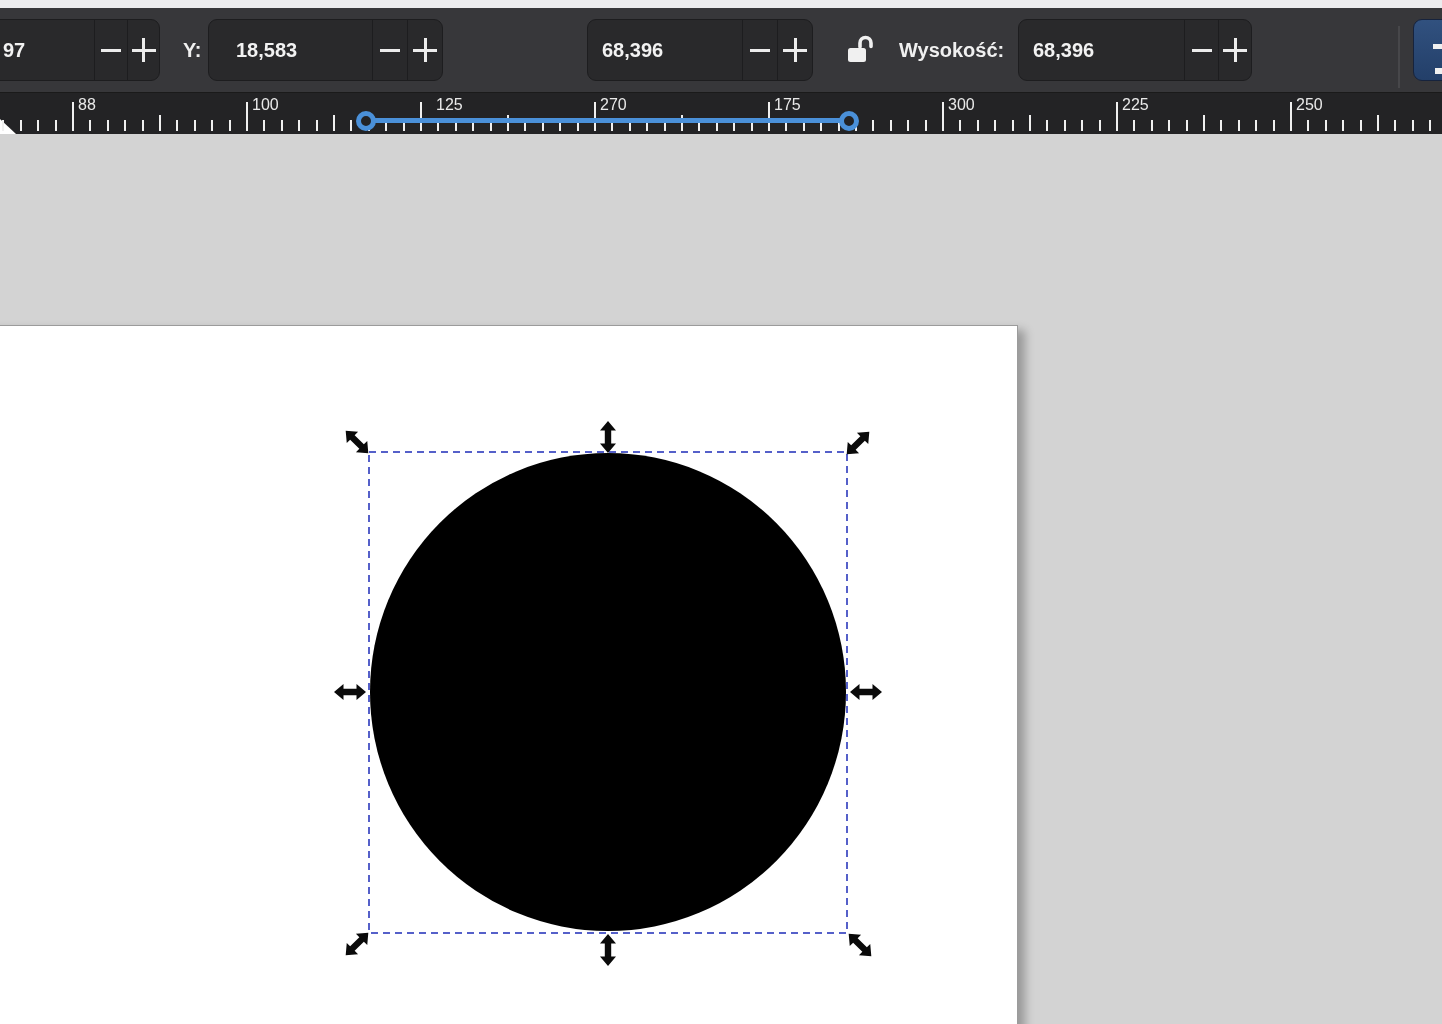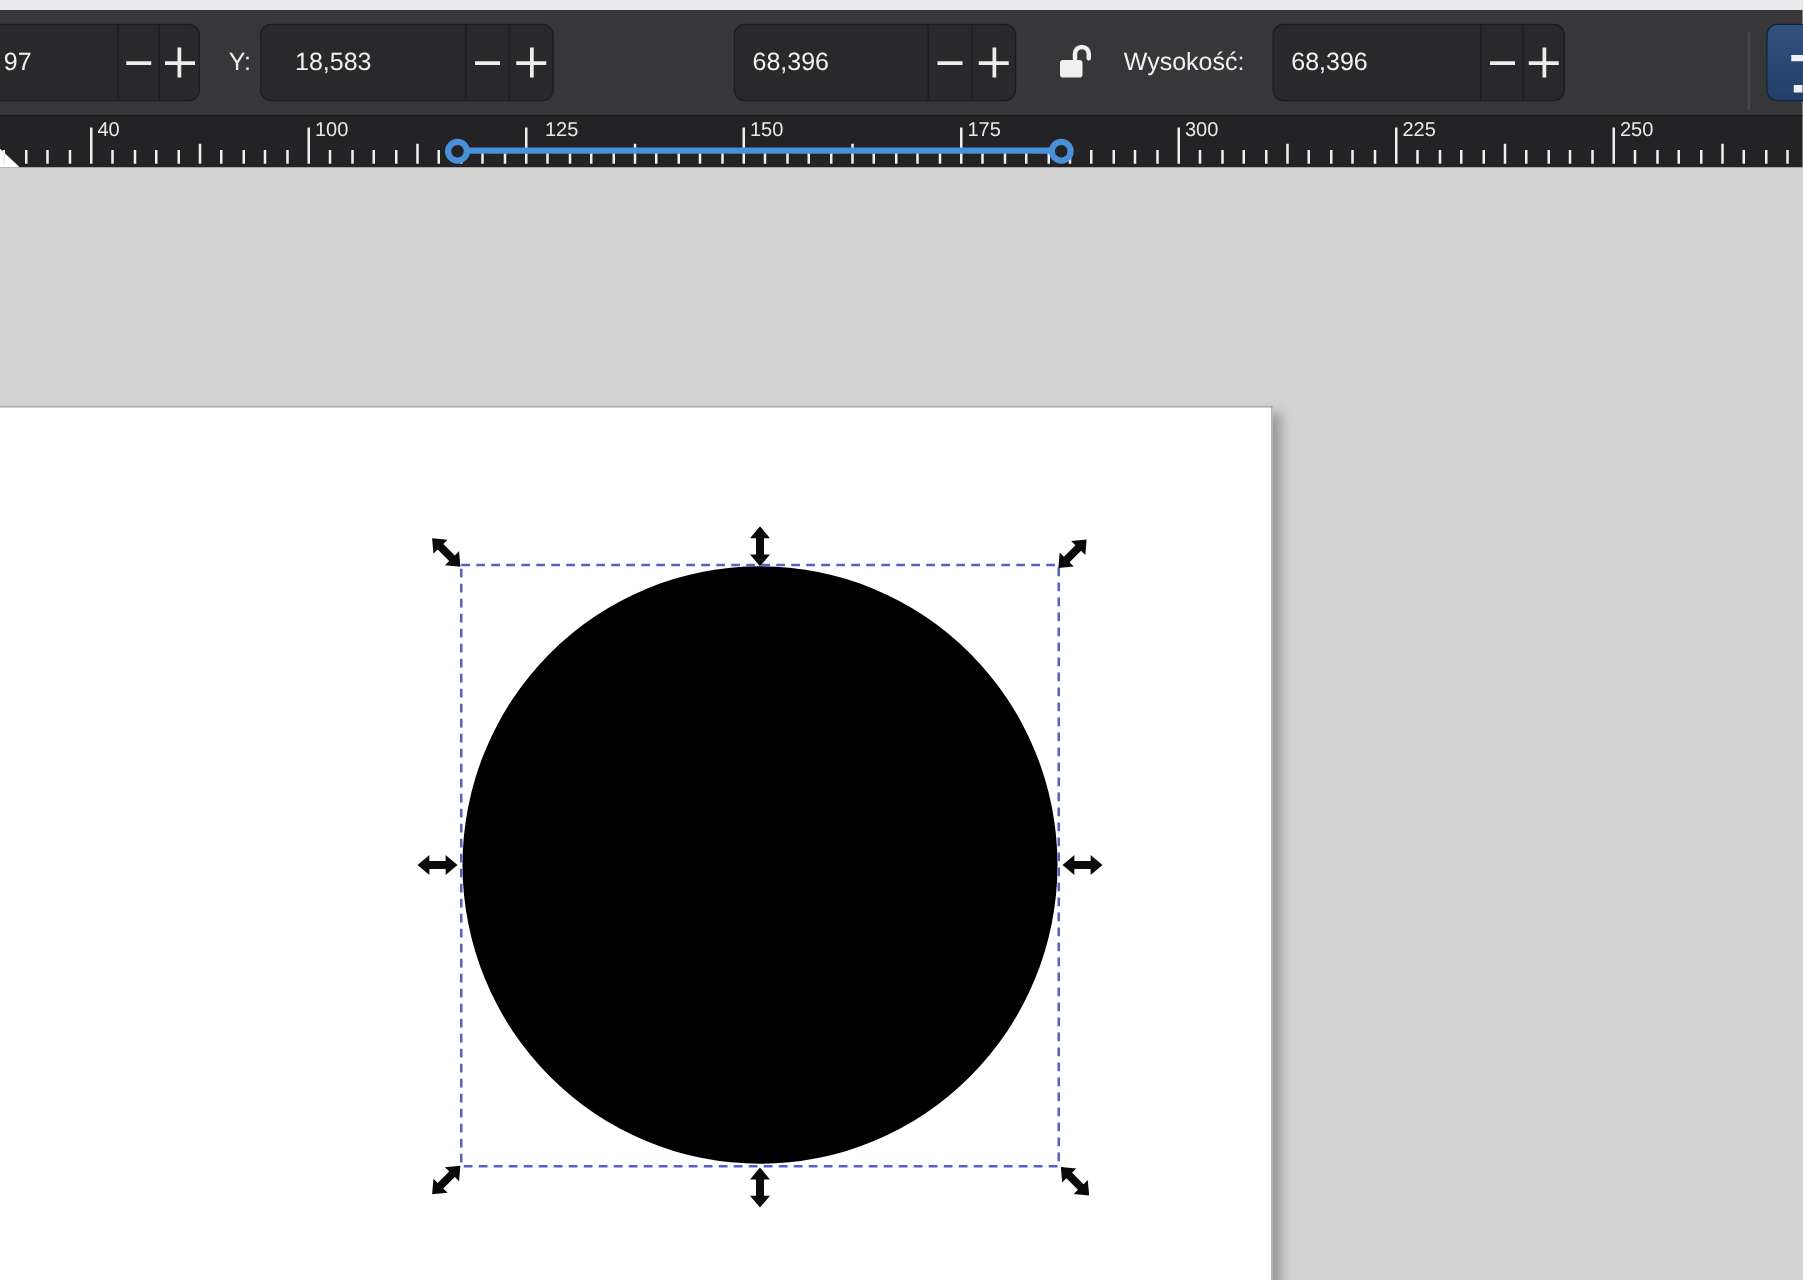--- a/index.html
+++ b/index.html
@@ -4,21 +4,21 @@
 <style>
   * { margin:0; padding:0; box-sizing:border-box; }
   html,body { width:1442px; height:1024px; overflow:hidden;
     font-family:"Liberation Sans", sans-serif; background:#d3d3d3; }
 
   
   .top-strip { position:absolute; left:0; top:0; width:1442px; height:8px; background:#ececee; }
 
   
   .toolbar { position:absolute; left:0; top:8px; width:1442px; height:84px;
-    background:#37373a; }
+    background:#37373a;font-weight:bold; }
   .tb-label { position:absolute; top:0; height:84px; display:flex; align-items:center;
     color:#f0f0f0; font-size:20px; white-space:nowrap; }
   .spinbox { position:absolute; top:11px; height:62px; background:#29292b;
     border:1px solid #1d1d1f; border-radius:9px; display:flex; overflow:hidden; }
   .spin-value { display:flex; align-items:center; padding-left:14px;
     color:#f2f2f2; font-size:20px; flex:1 1 auto; white-space:nowrap; }
   .spin-btn { width:35px; flex:0 0 auto; border-left:1px solid #1d1d1f;
     display:flex; align-items:center; justify-content:center; cursor:pointer; background:transparent; }
   .glyph-minus { width:20px; height:3px; background:#ececec; }
   .glyph-plus { position:relative; width:24px; height:24px; }
@@ -133,21 +133,21 @@
 <div class="ruler">
   <svg width="18" height="42" class="overlay-svg">
     <polygon points="0,26 0,41 16,41" fill="#ffffff"></polygon>
   </svg>
   <div id="ruler-ticks">
       <div class="tick minor" style="left:2.4px"></div>
       <div class="tick minor" style="left:19.8px"></div>
       <div class="tick minor" style="left:37.2px"></div>
       <div class="tick minor" style="left:54.6px"></div>
       <div class="tick major" style="left:72.0px"></div>
-      <div class="ruler-label" style="left:78.0px">40</div>
+      <div class="ruler-label" style="left:78.0px">88</div>
       <div class="tick minor" style="left:89.4px"></div>
       <div class="tick minor" style="left:106.8px"></div>
       <div class="tick minor" style="left:124.2px"></div>
       <div class="tick minor" style="left:141.6px"></div>
       <div class="tick medium" style="left:159.0px"></div>
       <div class="tick minor" style="left:176.4px"></div>
       <div class="tick minor" style="left:193.8px"></div>
       <div class="tick minor" style="left:211.2px"></div>
       <div class="tick minor" style="left:228.6px"></div>
       <div class="tick major" style="left:246.0px"></div>
@@ -166,21 +166,21 @@
       <div class="tick minor" style="left:437.4px"></div>
       <div class="tick minor" style="left:454.8px"></div>
       <div class="tick minor" style="left:472.2px"></div>
       <div class="tick minor" style="left:489.6px"></div>
       <div class="tick medium" style="left:507.0px"></div>
       <div class="tick minor" style="left:524.4px"></div>
       <div class="tick minor" style="left:541.8px"></div>
       <div class="tick minor" style="left:559.2px"></div>
       <div class="tick minor" style="left:576.6px"></div>
       <div class="tick major" style="left:594.0px"></div>
-      <div class="ruler-label" style="left:600.0px">150</div>
+      <div class="ruler-label" style="left:600.0px">270</div>
       <div class="tick minor" style="left:611.4px"></div>
       <div class="tick minor" style="left:628.8px"></div>
       <div class="tick minor" style="left:646.2px"></div>
       <div class="tick minor" style="left:663.6px"></div>
       <div class="tick medium" style="left:681.0px"></div>
       <div class="tick minor" style="left:698.4px"></div>
       <div class="tick minor" style="left:715.8px"></div>
       <div class="tick minor" style="left:733.2px"></div>
       <div class="tick minor" style="left:750.6px"></div>
       <div class="tick major" style="left:768.0px"></div>

